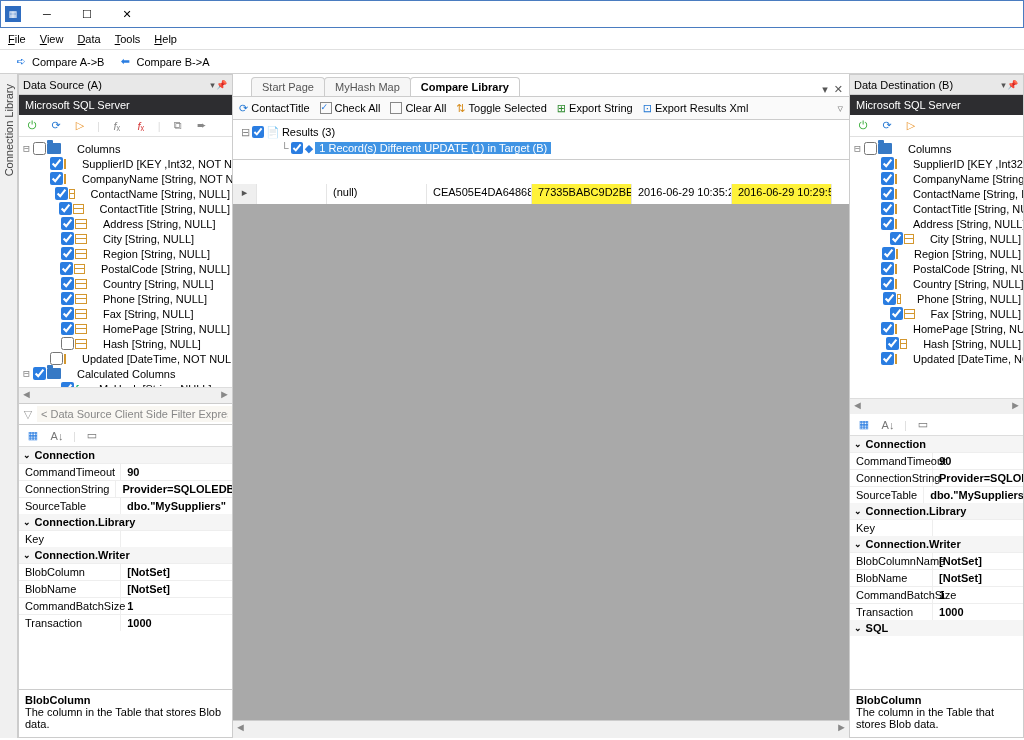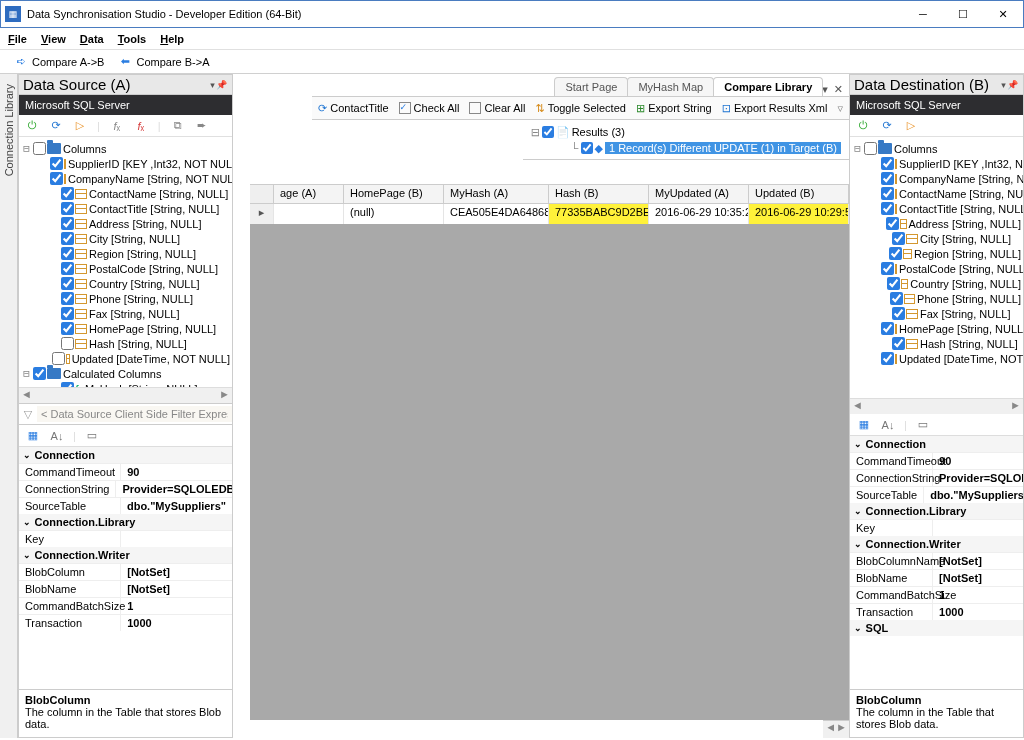--- a/index.html
+++ b/index.html
@@ -7,54 +7,54 @@
 
 
 .titlebar { height: 28px; border: 1px solid #4a7cc0; background: #fff; display: flex; align-items: center; padding-left: 4px; }
 .titlebar .app-icon { width: 16px; height: 16px; background: #2e6cc0; margin-right: 6px; display: inline-flex; align-items:center; justify-content:center; color:#fff; font-size:9px;}
 .title-text { flex: 1; color: #000; }
 .win-btns { display: flex; }
 .win-btn { width: 40px; height: 26px; display: flex; align-items: center; justify-content: center; color: #000; }
 
 
 .menubar { height: 22px; display: flex; align-items: center; padding-left: 8px; gap: 14px; border-bottom:1px solid #e0e0e0;}
-.menubar span { color: #000; font-weight: bold; }
+.menubar span { color: #000; }
 .menubar span u { text-decoration: underline; }
 
 
 .cmpbar { height: 24px; display: flex; align-items: center; padding-left: 14px; gap: 14px; border-bottom:1px solid #d0d0d0;}
 .cmpbar .item { display:flex; align-items:center; gap:4px; color:#000;}
 .cmpbar .ico { width:14px; height:14px; display:inline-flex; align-items:center; justify-content:center;}
 
 
 .mainrow { display:flex; height: calc(740px - 28px - 22px - 24px - 2px); }
 
 
 .vtab { width: 18px; background:#f0f0f0; border-right:1px solid #ccc; display:flex; align-items:flex-start; justify-content:center; padding-top:10px;}
 .vtab span { writing-mode: vertical-rl; transform: rotate(180deg); font-size:11px; color:#444;}
 
 
 .panel { display:flex; flex-direction:column; border:1px solid #ccc; background:#fff;}
 .panel-hdr { height:20px; background:#e8e8e8; display:flex; align-items:center; padding:0 4px; border-bottom:1px solid #ccc; }
-.panel-hdr .ttl { flex:1; font-size:15px; color:#000;}
+.panel-hdr .ttl { flex:1; font-size:11px; color:#000;}
 .panel-hdr .hicons { display:flex; gap:2px; }
 .panel-hdr .hicons span { font-size:9px; color:#555; cursor:default;}
 .darkbar { height:20px; background:#2d2d30; color:#fff; display:flex; align-items:center; padding:0 6px; font-size:11px;}
 
 
 .tool-row { height:22px; display:flex; align-items:center; padding:0 6px; gap:10px; border-bottom:1px solid #e0e0e0;}
 .tool-row .ic { width:14px; height:14px; display:inline-flex; align-items:center; justify-content:center;}
 .green{color:#2fa82f;} .blue{color:#1e74d2;} .orange{color:#e88b1a;} .red{color:#d63c3c;} .gray{color:#888;}
 
 
 .tree { flex:1; overflow:auto; padding:4px 2px 4px 2px; background:#fff;}
 .tnode { display:flex; align-items:center; height:15px; white-space:nowrap;}
 .tnode .exp { width:11px; text-align:center; color:#888; font-family:monospace;}
 .tnode .cb { width:13px; height:13px; margin:0 1px;}
-.tnode .txt { color:#000; margin-left:2px;} .ind2{padding-left:28px;}
+.tnode .txt { color:#000; margin-left:16px;} .ind2{padding-left:28px;}
 
 
 .hscroll { height:16px; background:#f0f0f0; border-top:1px solid #ddd; display:flex; justify-content:space-between; padding:0 2px; color:#888;}
 
 
 .filter-row{ height:22px; display:flex; align-items:center; border-top:1px solid #ccc;border-bottom:1px solid #ccc;}
 .filter-row .fic{width:18px; text-align:center; color:#999;}
 .filter-row input{flex:1; border:none; outline:none; color:#888; background:#f9f7f2; padding:2px 4px;}
 
 
@@ -68,21 +68,21 @@
 .pg .cat .caret{font-size:9px;}
 .pg .row{display:flex; border-top:1px solid #eee;}
 .pg .row .k{width:48%; padding:2px 6px; color:#000; border-right:1px solid #eee;}
 .pg .row .v{flex:1; padding:2px 6px; font-weight:bold; color:#000;}
 
 
 .helpbox{border-top:1px solid #ccc; padding:4px 6px; height:48px; overflow:hidden;}
 .helpbox .t{font-weight:bold;}
 
 
-.center{flex:1; display:flex; flex-direction:column;align-items:flex-end;}
+.center{flex:1; display:flex; flex-direction:column;}
 .tabs{height:22px; display:flex; align-items:flex-end; padding-left:18px;}
 .tab{padding:3px 10px; border:1px solid #ccc; border-bottom:none; border-radius:4px 4px 0 0; background:#f6f6f6; margin-right:-1px; color:#555;}
 .tab.active{background:#fff; font-weight:bold; color:#000; position:relative; z-index:2;}
 .tabs .closer{margin-left:auto; margin-right:6px; display:flex; gap:6px; color:#555;}
 .ctoolbar{height:24px; border-top:1px solid #ccc; border-bottom:1px solid #ccc; display:flex; align-items:center; padding:0 6px; gap:10px; background:#fafafa;}
 .ctoolbar .btn{display:flex; align-items:center; gap:3px; color:#000;}
 .ctoolbar .cbx{width:12px;height:12px; border:1px solid #888; display:inline-block;}
 .ctoolbar .cbx.chk::after{content:"✓"; font-size:9px; color:#2a7de1; position:relative; top:-3px;}
 
 
@@ -118,21 +118,20 @@
 
 
 .side{width:215px; display:flex; flex-direction:column;}
 .side-r{width:175px; display:flex; flex-direction:column;}
 </style>
 </head>
 <body>
 
 <div class="titlebar">
   <span class="app-icon">▦</span>
-  <span class="title-text">Data Synchronisation Studio - Developer Edition (64-Bit)</span>
   <div class="win-btns">
     <div class="win-btn">─</div>
     <div class="win-btn">☐</div>
     <div class="win-btn">✕</div>
   </div>
 </div>
 
 <div class="menubar">
   <span><u>F</u>ile</span>
   <span><u>V</u>iew</span>
@@ -408,29 +407,20 @@
           <span style="color:#888">└</span>
           <input type="checkbox" checked="" style="">
           <span style="color:#2a7de1">◆</span>
           <span class="hl">1 Record(s) Different UPDATE (1) in Target (B)</span>
         </div>
     </div>
 
     <div class="spacer1"></div>
 
     <div class="grid">
-      <div class="ghdr">
-        <div class="rowhdr"></div>
-        <div style="width:70px">age (A)</div>
-        <div style="width:100px">HomePage (B)</div>
-        <div style="width:105px">MyHash (A)</div>
-        <div style="width:100px">Hash (B)</div>
-        <div style="width:100px">MyUpdated (A)</div>
-        <div style="width:100px">Updated (B)</div>
-      </div>
       <div class="grow">
         <div class="rowhdr">▸</div>
         <div style="width:70px"></div>
         <div style="width:100px">(null)</div>
         <div style="width:105px">CEA505E4DA64868...</div>
         <div class="yl" style="width:100px">77335BABC9D2BE1...</div>
         <div style="width:100px">2016-06-29 10:35:27</div>
         <div class="yl" style="width:100px">2016-06-29 10:29:58</div>
       </div>
     </div>

